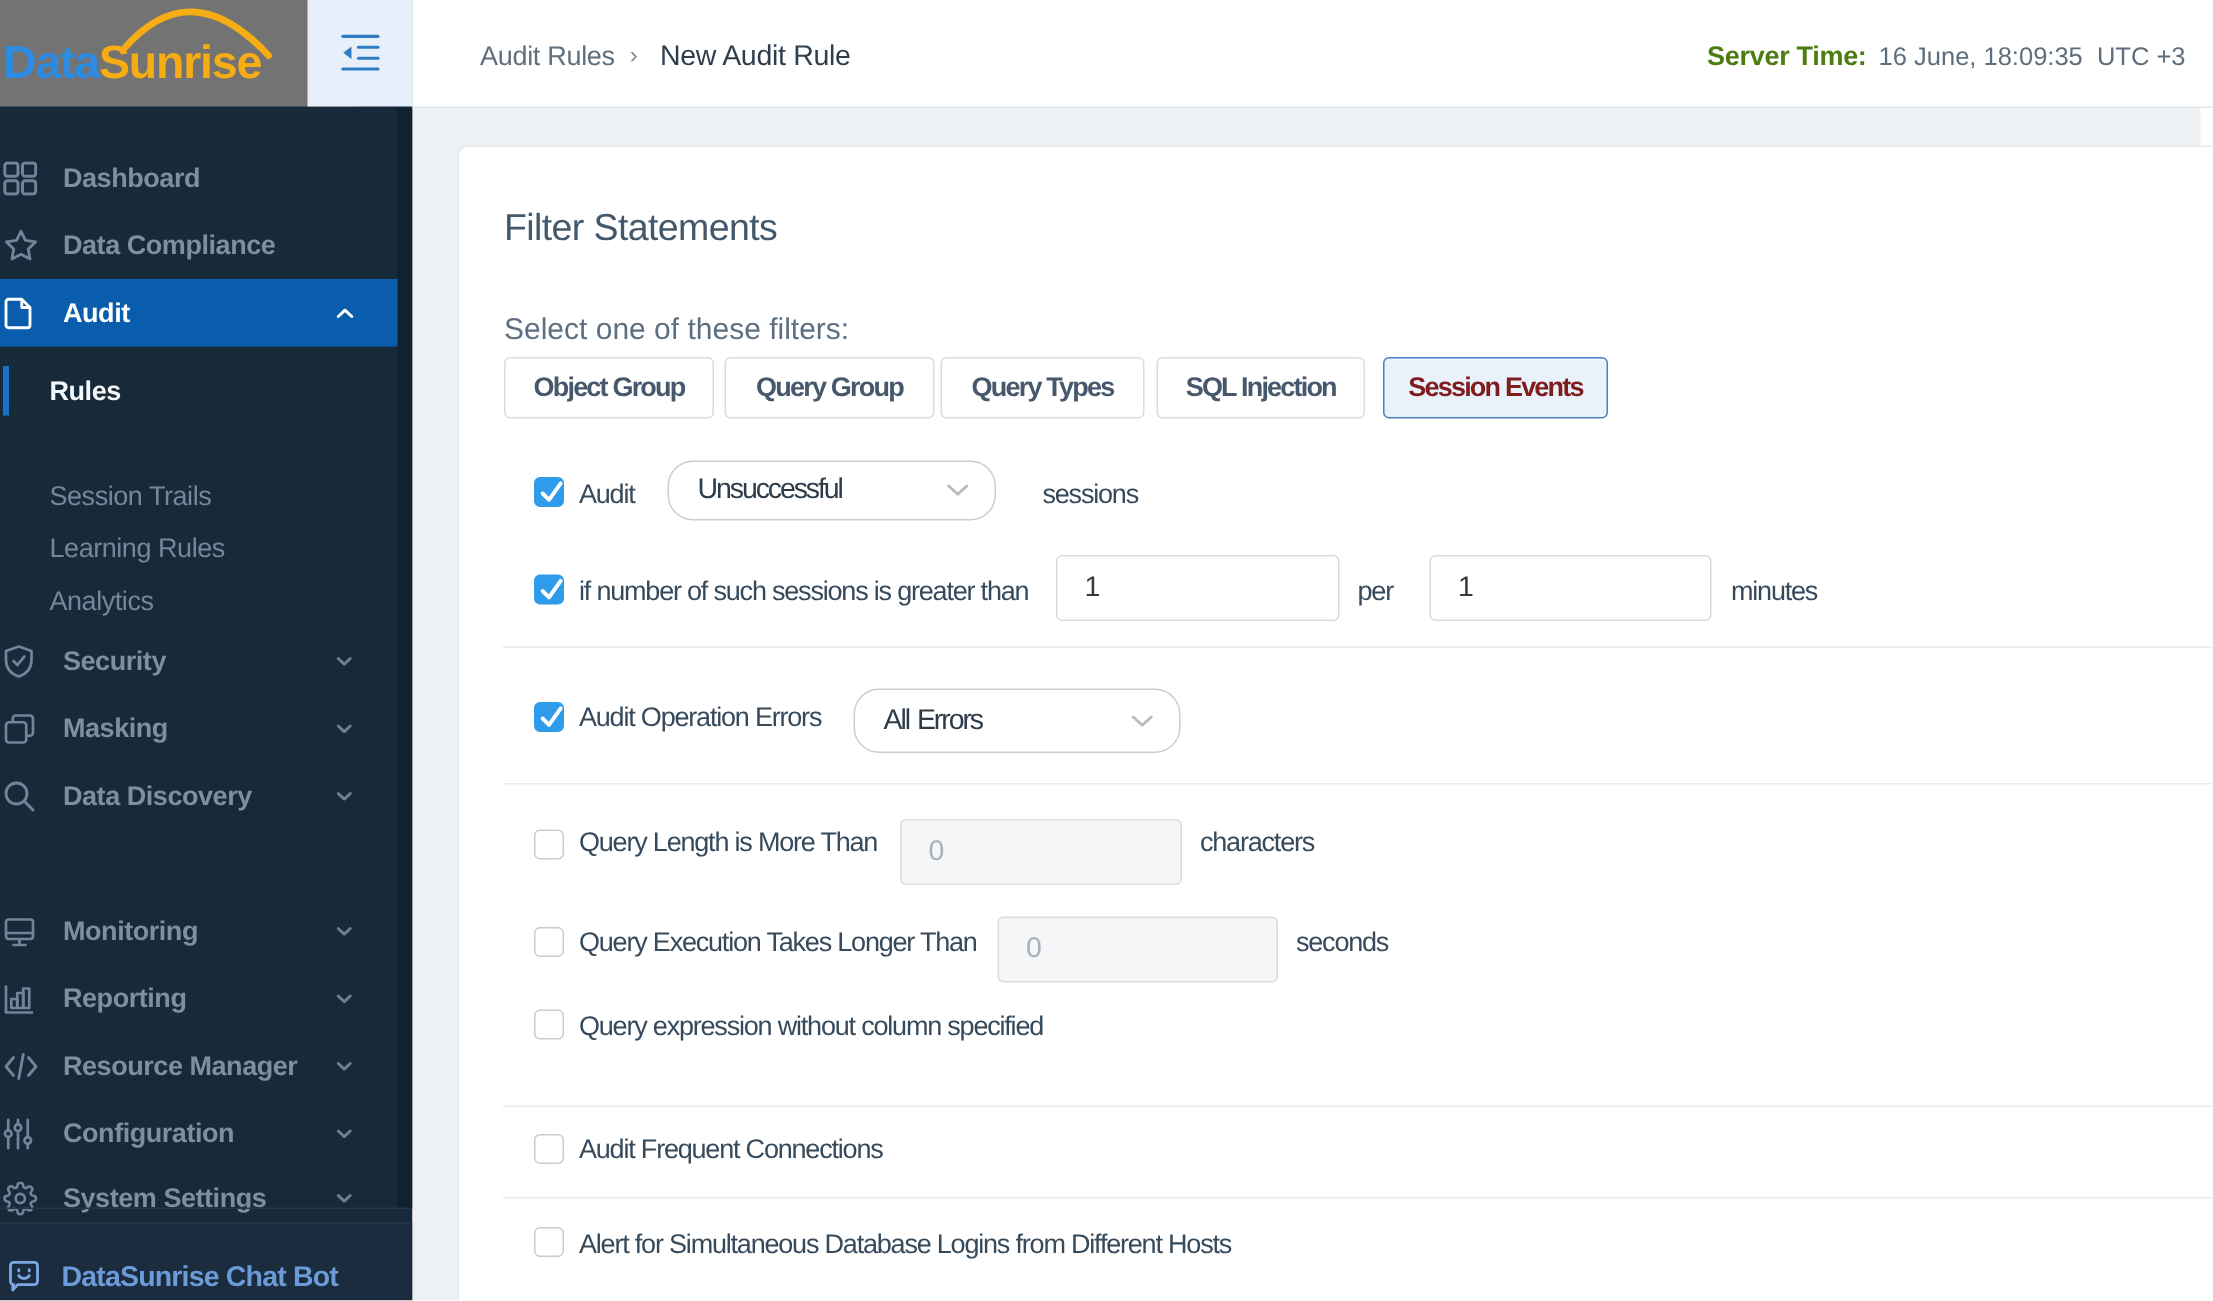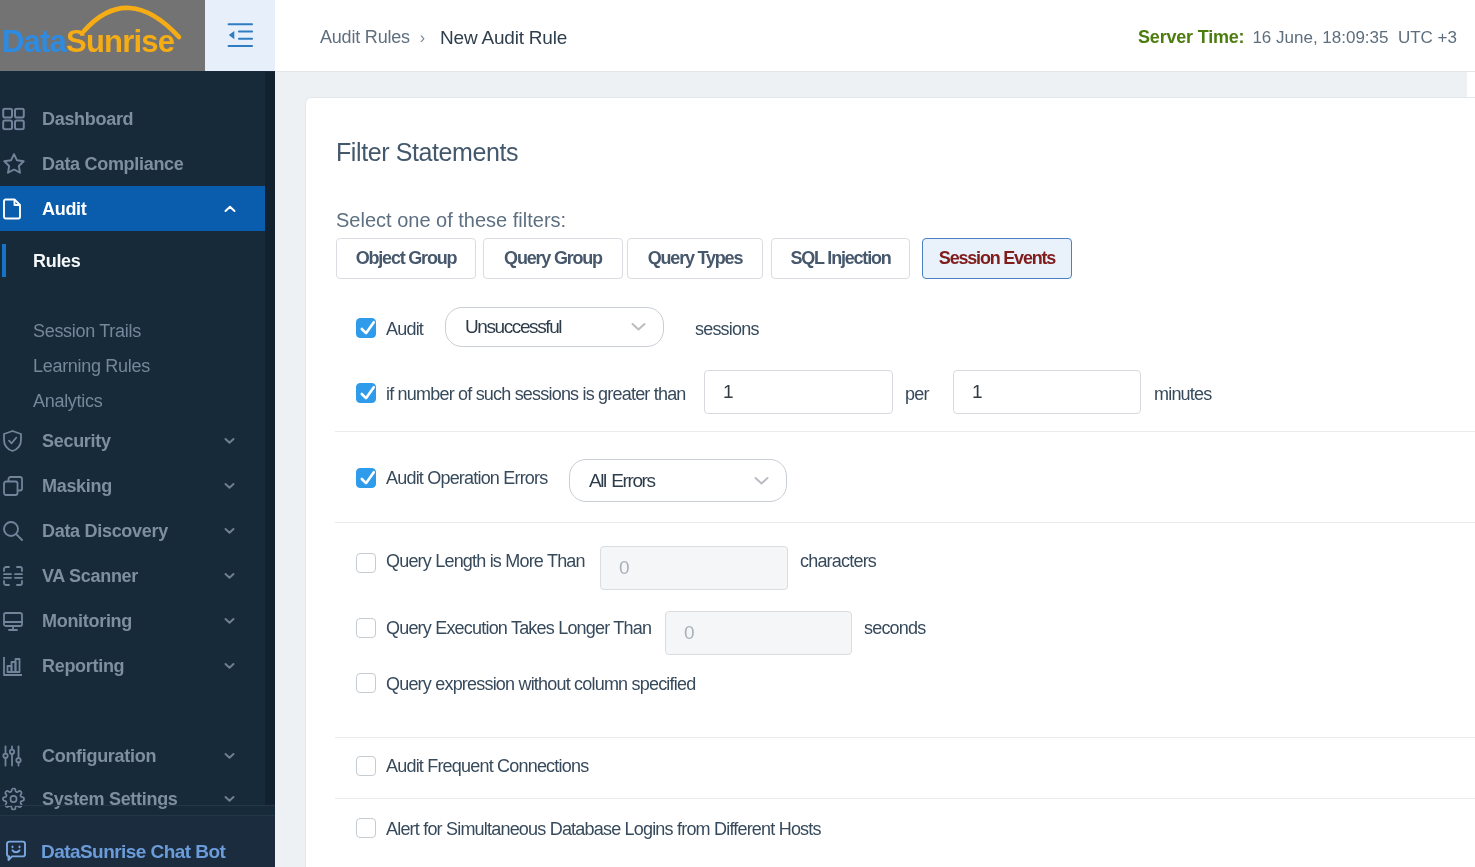--- a/index.html
+++ b/index.html
@@ -136,56 +136,51 @@
   <div class="abs mitem" style="top:508px">
     <svg class="ic" width="22" height="22" viewBox="0 0 22 22" fill="none" stroke="#72839A" stroke-width="1.9" stroke-linecap="round">
       <circle cx="9" cy="9" r="7"></circle>
         <path d="M14.2 14.2 L20 20"></path>
     </svg>
     <span class="txt">Data Discovery</span>
     <svg class="ch" width="11" height="7" viewBox="0 0 11 7" fill="none" stroke="#6E7F90" stroke-width="2" stroke-linecap="round" stroke-linejoin="round">
         <path d="M1.5 1.5 L5.5 5.2 L9.5 1.5"></path>
       </svg>
   </div>
-  <div class="abs mitem" style="top:553px">
-    <svg class="ic" width="22" height="22" viewBox="0 0 22 22" fill="none" stroke="#72839A" stroke-width="1.8" stroke-linecap="round">
-      <path d="M2 6 V4 A2 2 0 0 1 4 2 H7"></path>
-        <path d="M15 2 H18 A2 2 0 0 1 20 4 V6"></path>
-      <path d="M20 16 V18 A2 2 0 0 1 18 20 H15"></path>
-        <path d="M7 20 H4 A2 2 0 0 1 2 18 V16"></path>
-      <path d="M2 9.2 H9"></path>
-        <path d="M13 9.2 H20"></path>
-        <path d="M2 12.8 H9"></path>
-        <path d="M13 12.8 H20"></path>
-    </svg>
-    <span class="txt">VA Scanner</span>
-    <svg class="ch" width="11" height="7" viewBox="0 0 11 7" fill="none" stroke="#6E7F90" stroke-width="2" stroke-linecap="round" stroke-linejoin="round">
-        <path d="M1.5 1.5 L5.5 5.2 L9.5 1.5"></path>
-      </svg>
-  </div>
   <div class="abs mitem" style="top:598px">
     <svg class="ic" width="22" height="22" viewBox="0 0 22 22" fill="none" stroke="#72839A" stroke-width="1.8" stroke-linecap="round">
       <rect x="2" y="3" width="18" height="13" rx="1.8"></rect>
         <path d="M11 16 V20"></path>
         <path d="M7 20 H15"></path>
         <path d="M2 12 H20"></path>
     </svg>
     <span class="txt">Monitoring</span>
     <svg class="ch" width="11" height="7" viewBox="0 0 11 7" fill="none" stroke="#6E7F90" stroke-width="2" stroke-linecap="round" stroke-linejoin="round">
         <path d="M1.5 1.5 L5.5 5.2 L9.5 1.5"></path>
       </svg>
   </div>
   <div class="abs mitem" style="top:643px">
     <svg class="ic" width="22" height="22" viewBox="0 0 22 22" fill="none" stroke="#72839A" stroke-width="1.8" stroke-linejoin="round">
       <path d="M2 2 V20 H20"></path>
         <rect x="5.5" y="11" width="4" height="6"></rect>
         <rect x="9.5" y="7" width="4" height="10"></rect>
         <rect x="13.5" y="4" width="4" height="13"></rect>
     </svg>
     <span class="txt">Reporting</span>
+    <svg class="ch" width="11" height="7" viewBox="0 0 11 7" fill="none" stroke="#6E7F90" stroke-width="2" stroke-linecap="round" stroke-linejoin="round">
+        <path d="M1.5 1.5 L5.5 5.2 L9.5 1.5"></path>
+      </svg>
+  </div>
+  <div class="abs mitem" style="top:688px">
+    <svg class="ic" width="24" height="20" viewBox="0 0 24 20" fill="none" stroke="#72839A" stroke-width="1.9" stroke-linecap="round" stroke-linejoin="round">
+      <path d="M7 4 L2 10 L7 16"></path>
+        <path d="M17 4 L22 10 L17 16"></path>
+        <path d="M13.5 2 L10.5 18"></path>
+    </svg>
+    <span class="txt">Resource Manager</span>
     <svg class="ch" width="11" height="7" viewBox="0 0 11 7" fill="none" stroke="#6E7F90" stroke-width="2" stroke-linecap="round" stroke-linejoin="round">
         <path d="M1.5 1.5 L5.5 5.2 L9.5 1.5"></path>
       </svg>
   </div>
   <div class="abs mitem" style="top:733px">
     <svg class="ic" width="20" height="22" viewBox="0 0 20 22" fill="none" stroke="#72839A" stroke-width="1.8" stroke-linecap="round">
       <path d="M3.5 1.5 V8.5"></path>
         <path d="M3.5 13 V20.5"></path>
         <circle cx="3.5" cy="10.8" r="2.2"></circle>
       <path d="M10 1.5 V4.5"></path>

